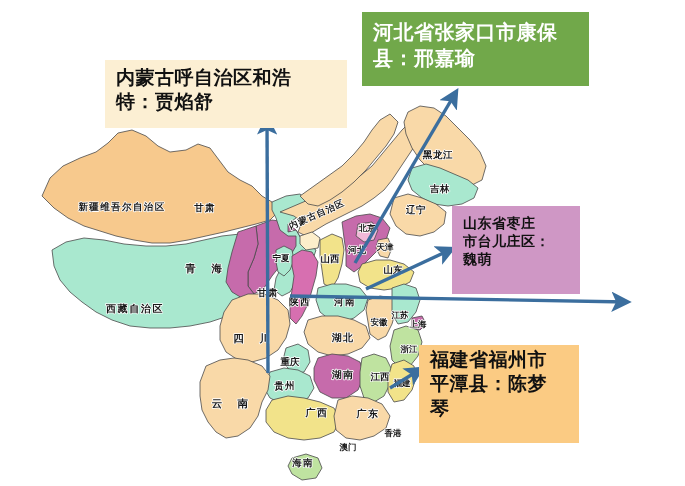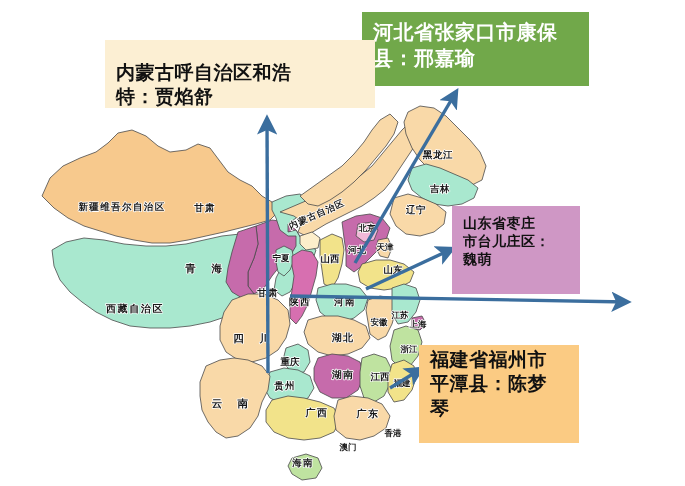--- a/index.html
+++ b/index.html
@@ -34,22 +34,22 @@
     line-height:1.28;
     white-space:pre-line;
     padding:6px 9px 7px 11px;
     font-family:"DejaVu Sans","Liberation Sans",sans-serif;
   }
   #callout-hebei{
     left:362px;top:12px;width:227px;height:74px;
     background:#71a84a;font-size:20px;color:#ffffff;padding-top:8px;
   }
   #callout-neimenggu{
-    left:105px;top:40px;width:270px;height:68px;
-    background:#fcefd3;font-size:19px;padding-top:20px;
+    left:105px;top:60px;width:242px;height:68px;
+    background:#fcefd3;font-size:19px;padding-top:5px;
   }
   #callout-shandong{
     left:452px;top:206px;width:128px;height:88px;
     background:#cf97c5;font-size:14px;padding-top:9px;
   }
   #callout-fujian{
     left:419px;top:345px;width:160px;height:98px;
     background:#fbcb83;font-size:19px;padding-top:2px;
   }
 </style>

